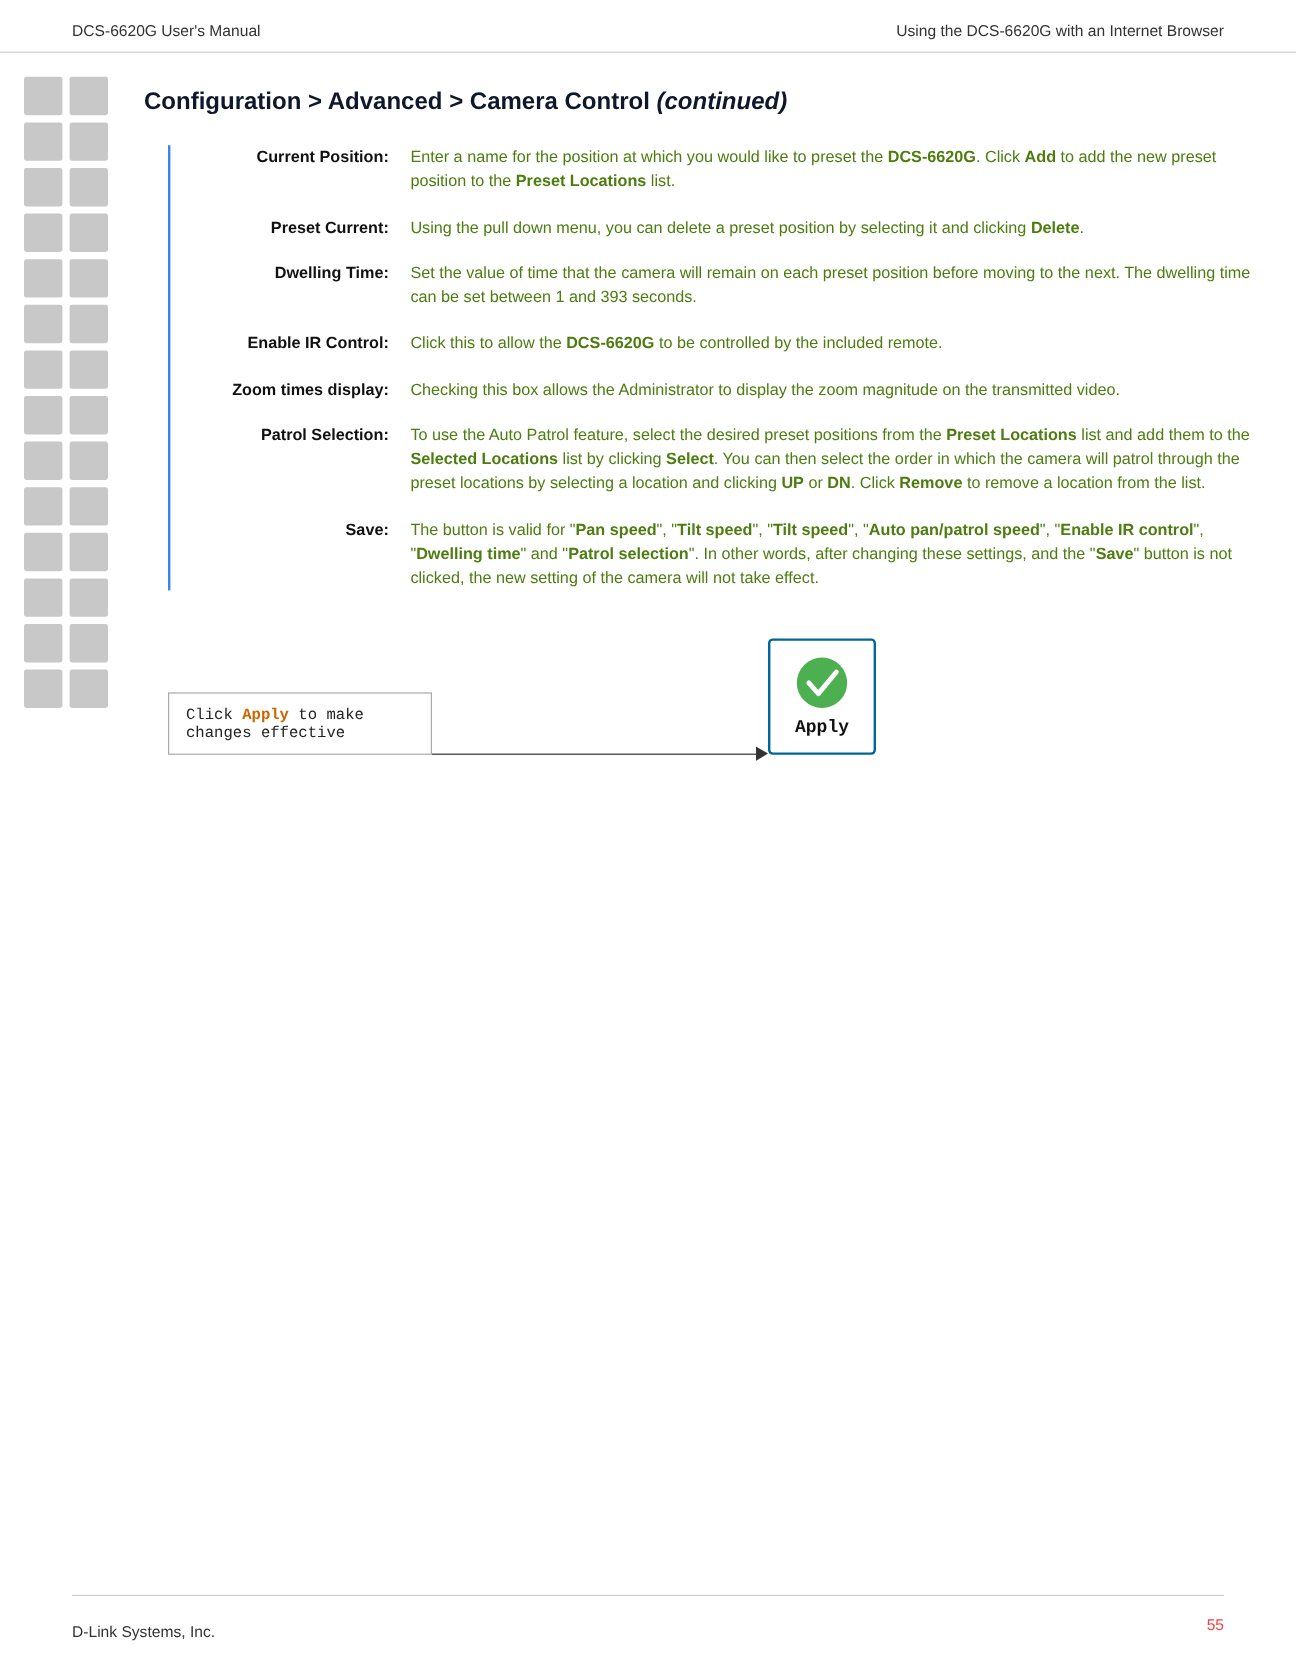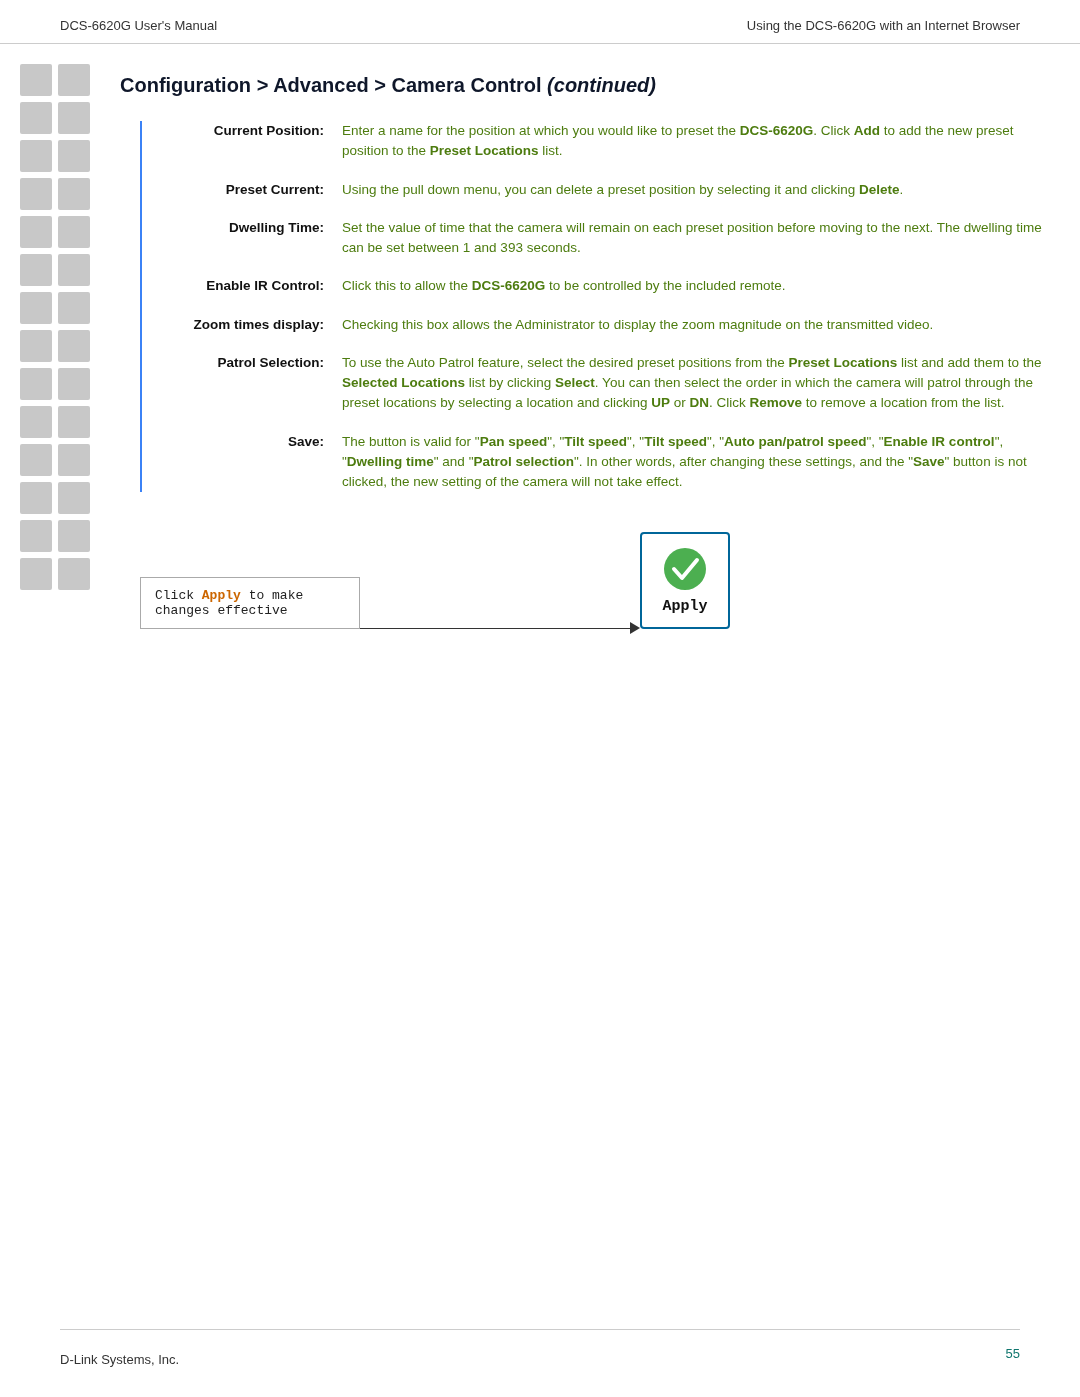--- a/index.html
+++ b/index.html
@@ -205,21 +205,21 @@
     }
 
     .footer-left {
       font-size: 13px;
       color: #333;
       margin-top: 12px;
     }
 
     .footer-right {
       font-size: 13px;
-      color: #0f766e;
+      color: #ef4444;
     }
   </style>
 </head>
 <body>
 
 <div class="page-header">
   <span class="page-header-left">DCS-6620G User's Manual</span>
   <span class="page-header-right">Using the DCS-6620G with an Internet Browser</span>
 </div>
 

